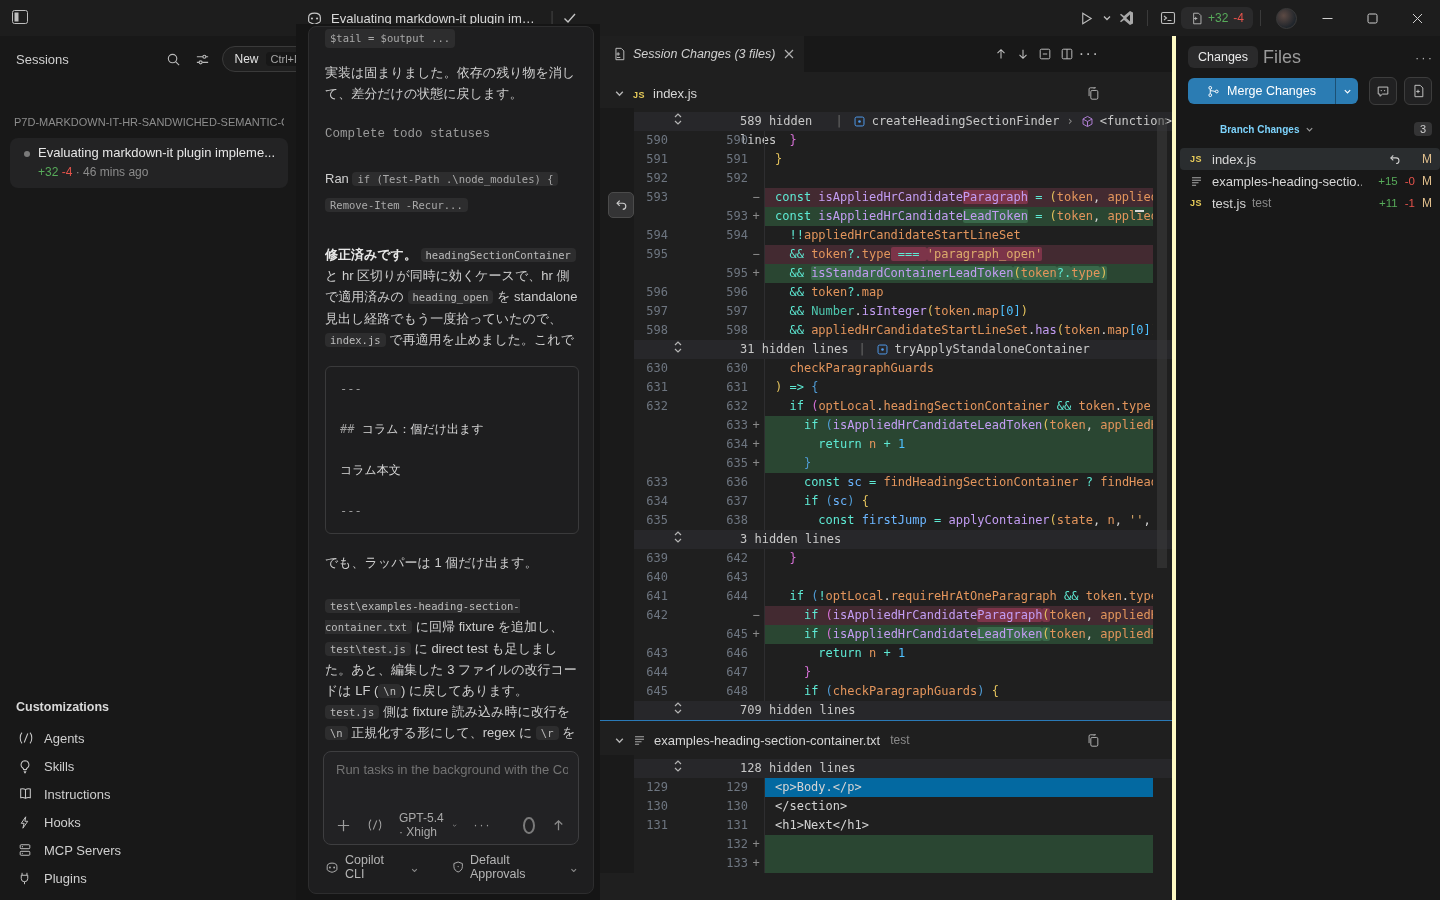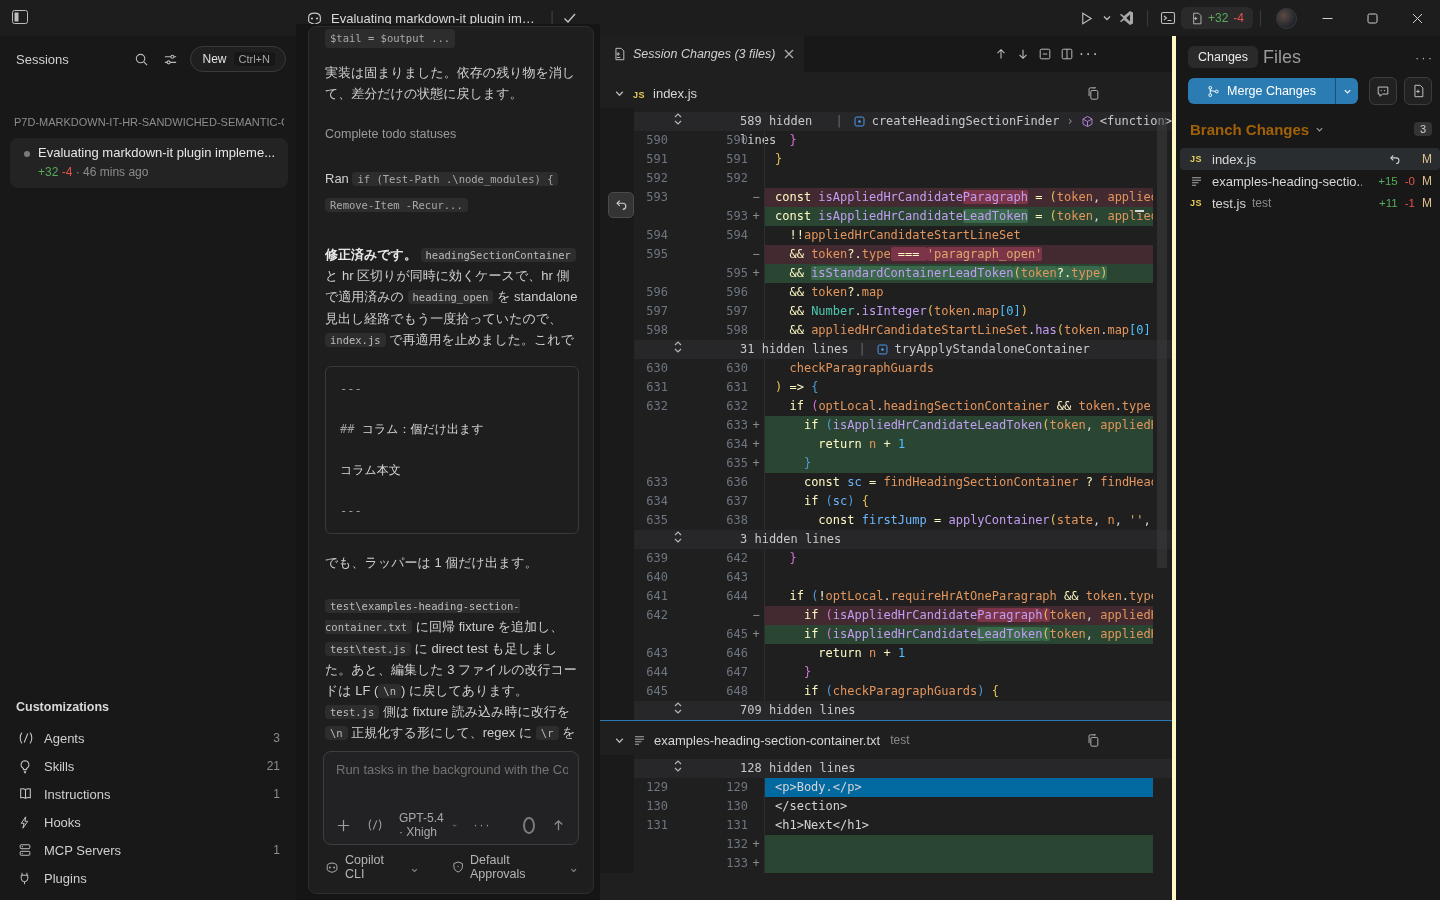--- a/index.html
+++ b/index.html
@@ -13,21 +13,21 @@
   #tb-chat .ttl{font-size:13px;color:#d8d8d8;max-width:205px;white-space:nowrap;overflow:hidden;text-overflow:ellipsis;}
   #tb-chat .vsep{color:#3d3d3d;margin-left:6px}
   #tb-right{position:absolute;right:0;top:0;height:36px;display:flex;align-items:center;}
   .tbi{width:26px;height:26px;display:flex;align-items:center;justify-content:center;color:#bdbdbd;}
   .tb-vsep{width:1px;height:16px;background:#3a3a3a;margin:0 7px;}
   #diff-badge{display:flex;align-items:center;gap:5px;background:#2a2a2b;border-radius:6px;height:22px;padding:0 9px;color:#bdbdbd;font-size:12px;}
   #diff-badge .g{color:#57ab5a}#diff-badge .r{color:#e5534b}
   #avatar{width:19px;height:19px;border-radius:50%;background:radial-gradient(circle at 35% 35%,#5c4a44,#20252b 70%);border:1px solid #3a3a3a;margin:0 8px;}
   .wbtn{width:45px;height:36px;display:flex;align-items:center;justify-content:center;color:#cfcfcf;font-size:13px;}
   
-  #sidebar{position:absolute;left:0;top:36px;width:296px;bottom:0;background:#181818;}
+  #sidebar{position:absolute;left:0;top:36px;width:296px;bottom:0;background:#181818;padding-left:32px;}
   #sess-head{position:absolute;left:0;top:10px;width:100%;height:26px;display:flex;align-items:center;}
   #sess-head .lbl{font-size:13px;color:#d0d0d0;margin-left:16px;}
   #sess-head .ic{color:#b9b9b9;margin-left:14px;}
   #new-btn{margin-left:12px;display:flex;align-items:center;gap:7px;border:1px solid #3a3a3a;border-radius:13px;height:26px;padding:0 10px 0 12px;font-size:12px;color:#e2e2e2;background:#1f1f1f;}
   #new-btn kbd{font-size:11px;color:#a5a5a5;background:#171717;border-radius:4px;padding:1px 5px;font-family:inherit;}
   #group-label{position:absolute;left:14px;top:80px;width:270px;font-size:11px;color:#8d8d8d;white-space:nowrap;overflow:hidden;}
   #sess-item{position:absolute;left:10px;top:102px;width:278px;height:50px;background:#232324;border-radius:8px;}
   #sess-item .dot{position:absolute;left:14px;top:13px;width:6px;height:6px;border-radius:50%;background:#7a7a7a;}
   #sess-item .t{position:absolute;left:28px;top:7px;width:240px;font-size:13px;color:#e6e6e6;white-space:nowrap;overflow:hidden;}
   #sess-item .m{position:absolute;left:28px;top:27px;font-size:12px;color:#8b8b8b;}
@@ -41,21 +41,21 @@
   
   #chatcol{position:absolute;left:296px;top:24px;width:304px;bottom:0;background:#151515;}
   #chatcard{position:absolute;left:12px;top:2px;right:6px;bottom:6px;background:#1e1e1f;border:1px solid #2d2d2e;border-radius:8px;overflow:hidden;}
   #msgs{position:absolute;left:16px;right:14px;top:0;bottom:150px;overflow:hidden;font-size:13px;line-height:1.62;color:#cfcfcf;}
   .chip{font-family:"DejaVu Sans Mono","Liberation Mono",monospace;font-size:10.5px;background:#2d2d2e;color:#a9a9a9;border-radius:4px;padding:1px 5px;}
   #clipchip{display:inline-block;margin-top:-9px;}
   .para{margin-top:14px;}
   .para .bold{font-weight:700;color:#e8e8e8;}
   .para code{font-family:"DejaVu Sans Mono","Liberation Mono",monospace;font-size:10.5px;background:#2d2d2e;color:#bdbdbd;border-radius:4px;padding:1px 5px;}
   .dim{color:#9a9a9a;}
-  #todo{margin-top:20px;font-size:12.5px;}
+  #todo{margin-top:20px;font-size:12.5px;font-family:Liberation Mono, monospace;}
   #ran{margin-top:22px;font-size:13px;line-height:2;}
   #codeblock{margin-top:16px;border:1px solid #3a3a3b;border-radius:6px;padding:12px 14px;font-size:12px;line-height:1.7;color:#d8d8d8;}
   #codeblock .gr{color:#9a9a9a}
   #inputbox{position:absolute;left:14px;right:14px;bottom:48px;height:92px;border:1px solid #3e3e40;border-radius:8px;background:#222224;}
   #inputbox .ph{position:absolute;left:12px;top:10px;right:10px;font-size:13px;color:#737373;white-space:nowrap;overflow:hidden;}
   #in-toolbar{position:absolute;left:12px;right:12px;bottom:8px;height:22px;display:flex;align-items:center;gap:16px;color:#9c9c9c;font-size:12px;}
   #in-toolbar .model{display:flex;align-items:center;gap:5px;color:#a9a9a9;}
   #in-toolbar .spacer{flex:1}
   .ring{width:13px;height:13px;border:2px solid #8a8a8a;border-radius:50%;opacity:.85}
   #chatfoot{position:absolute;left:16px;right:14px;bottom:12px;display:flex;align-items:center;gap:32px;font-size:12.5px;color:#b5b5b5;}
@@ -89,42 +89,42 @@
   .del .cd{background:#432a31;}
   .add .cd{background:#2a4632;}
   .cur .cd{background:#0369a1;}
   .sep{height:19px;line-height:19px;display:flex;align-items:flex-start;background:#27272a;margin-left:34px;margin-right:0;
        font-size:12px;color:#c8c8c8;}
   .sep .fold{margin-left:38px;color:#b5b5b5;}
   .sep .slabel{margin-left:56px;}
   .sep .pipe{color:#6a6a6a;margin:0 10px;}
   .sep .crumb{display:flex;align-items:center;gap:6px;}
   .sep .gt{color:#8a8a8a;margin:0 7px;}
-  .t-k{color:#fef9c3}.t-f{color:#c39df3}.t-i{color:#e3955c}.t-v{color:#6cb6ff}.t-c{color:#4ec9b0}
+  .t-k{color:#5eead4}.t-f{color:#c39df3}.t-i{color:#e3955c}.t-v{color:#6cb6ff}.t-c{color:#4ec9b0}
   .t-s{color:#dcab6b}.t-n{color:#4fc1ff}.t-w{color:#d4d4d4}.t-y{color:#e2c15c}.t-pk{color:#d670d6}.t-bl{color:#4f9cd6}
   .t-hlr{background:#7c3449;border-radius:2px;}
   .t-hlg{background:#39684a;border-radius:2px;}
   #revert-widget{position:absolute;left:8px;top:156px;width:24px;height:24px;background:#343435;border:1px solid #4b4b4b;border-radius:5px;display:flex;align-items:center;justify-content:center;color:#cccccc;z-index:5;}
   #ed-scrollbar{position:absolute;right:5px;top:82px;width:10px;height:450px;background:#3c3c3c;opacity:.55;}
   #cursor-dash{position:absolute;right:28px;top:174px;width:9px;height:2px;background:#d8d8d8;}
   
   #panel{position:absolute;left:1172px;top:36px;width:268px;bottom:0;background:#181818;border-left:4px solid #fef9c3;}
   #p-tabs{position:absolute;left:12px;top:8px;right:10px;height:26px;display:flex;align-items:center;}
   #p-tab-changes{background:#2a2a2b;border-radius:6px;padding:4px 10px;font-size:12.5px;color:#eaeaea;}
   #p-tab-files{margin-left:5px;font-size:18px;color:#9a9a9a;}
   #p-more{margin-left:auto;color:#b0b0b0;letter-spacing:2px;font-size:13px;}
   #p-actions{position:absolute;left:12px;top:42px;right:12px;height:26px;display:flex;align-items:center;}
   #merge-btn{display:flex;align-items:stretch;height:26px;border-radius:6px;overflow:hidden;background:#2b7cb3;color:#ffffff;flex:1;max-width:170px;}
   #merge-btn .mb-main{display:flex;align-items:center;gap:7px;justify-content:center;flex:1;font-size:12.5px;}
   #merge-btn .mb-div{width:1px;background:rgba(0,0,0,.35);}
   #merge-btn .mb-chev{width:22px;display:flex;align-items:center;justify-content:center;}
   .p-iconbtn{width:26px;height:26px;border:1px solid #3d3d3d;border-radius:6px;background:#212122;display:flex;align-items:center;justify-content:center;color:#c5c5c5;margin-left:7px;}
   .p-iconbtn:first-of-type{margin-left:auto;}
   #branch-head{position:absolute;left:14px;top:82px;right:12px;height:22px;display:flex;align-items:center;}
-  #branch-head .bl{font-size:15px;font-weight:700;color:#a16207;}
+  #branch-head .bl{font-size:10px;font-weight:700;color:#7dd3fc;margin-left:30px;}
   #branch-head .bc{margin-left:6px;color:#9a9a9a;}
   #branch-head .badge{margin-left:auto;background:#343435;border-radius:4px;font-size:11px;color:#cccccc;padding:1px 6px;}
   #p-files{position:absolute;left:4px;top:112px;right:4px;}
   .p-row{height:22px;display:flex;align-items:center;padding:0 8px;border-radius:4px;}
   .p-row.sel{background:#2a2d2f;}
   .p-row .pfi{width:16px;display:flex;justify-content:center;}
   .p-row .pfn{margin-left:8px;font-size:13px;color:#d6d6d6;white-space:nowrap;overflow:hidden;max-width:150px;}
   .p-row .pfd{margin-left:6px;font-size:12px;color:#8a8a8a;}
   .p-row .meta{margin-left:auto;display:flex;align-items:center;gap:7px;font-size:11.5px;}
   .p-row .st{color:#e2c08d;font-size:12px;}

